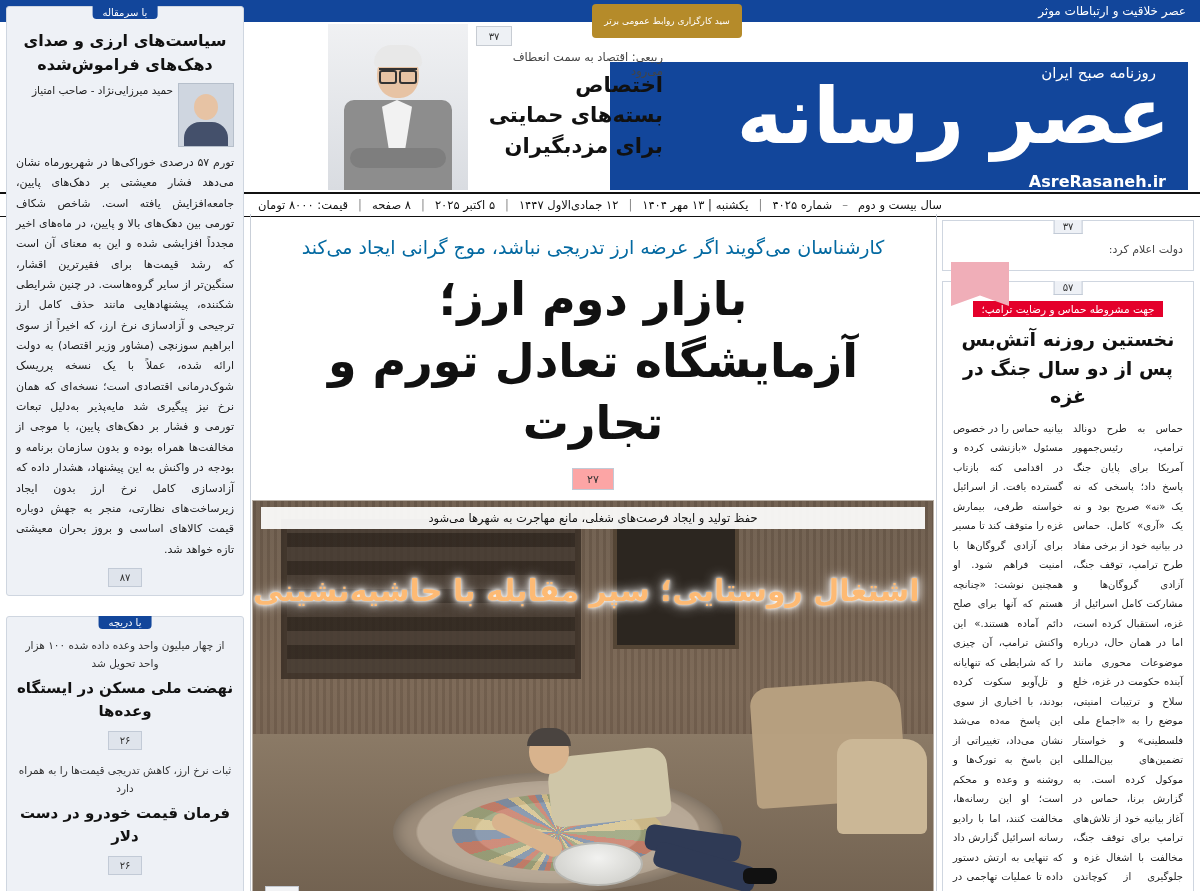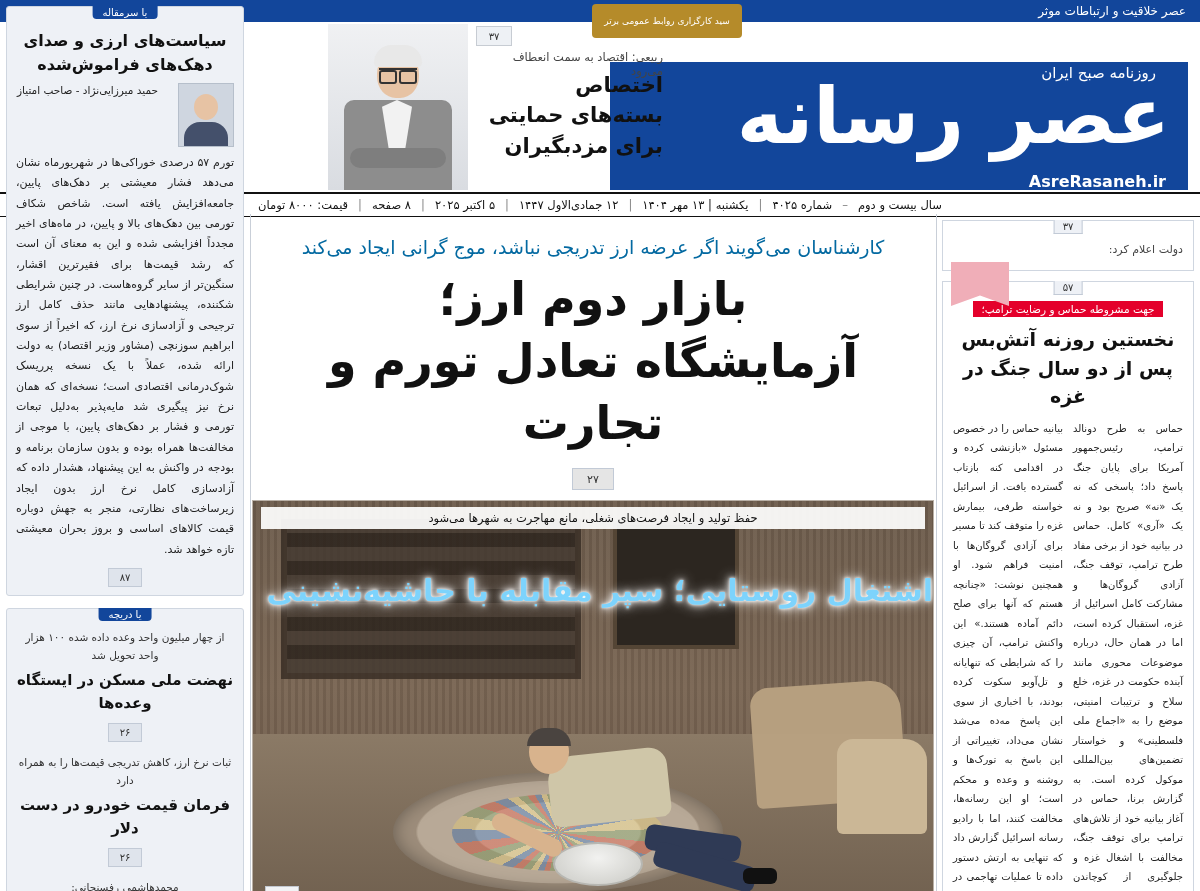--- a/index.html
+++ b/index.html
@@ -88,31 +88,31 @@
   }
   .datestrip span{padding:0 5px;}
   .datestrip .sep{color:#888;}
 
   
   .leftcol{
     position:absolute;top:6px;left:6px;width:238px;height:880px;
   }
   .box{
     background:#eef1f6;border:1px solid #cfd6e0;border-radius:3px;
-    box-sizing:border-box;padding:8px 9px;margin-bottom:12px;position:relative;
+    box-sizing:border-box;padding:8px 9px;margin-bottom:20px;position:relative;
   }
   .box-tab{
     position:absolute;top:-1px;left:50%;transform:translateX(-50%);
     background:#12469b;color:#fff;font-size:10px;padding:1px 10px;border-radius:0 0 4px 4px;
     white-space:nowrap;
   }
   .box h3{
     margin:14px 0 6px;font-size:16px;line-height:1.5;text-align:center;font-weight:bold;
   }
-  .byline{display:flex;gap:20px;align-items:flex-start;margin:4px 0 6px;}
+  .byline{display:flex;gap:5px;align-items:flex-start;margin:4px 0 6px;}
   .byline .face{
     width:54px;height:62px;background:#cfd6e0;border:1px solid #b6bfcb;flex:0 0 54px;position:relative;overflow:hidden;
   }
   .byline .face .h{position:absolute;left:50%;top:10px;transform:translateX(-50%);width:24px;height:26px;border-radius:50%;background:#e7c3a4;}
   .byline .face .b{position:absolute;left:50%;bottom:0;transform:translateX(-50%);width:44px;height:24px;border-radius:16px 16px 0 0;background:#44506b;}
   .byline .name{font-size:10.5px;line-height:1.5;text-align:right;flex:1;color:#222;}
   .box p.just{
     font-size:11px;line-height:1.85;text-align:justify;margin:0;color:#222;
     column-count:1;
   }
@@ -131,21 +131,21 @@
     position:absolute;top:220px;left:252px;width:682px;
   }
   .lead-kicker{
     font-size:19px;text-align:center;color:#0369a1;margin:16px 0 10px;
   }
   .lead-title{
     font-size:46px;font-weight:bold;text-align:center;line-height:1.35;margin:4px 0 0;
   }
   .lead-title .l2{display:block;}
   .lead-badge{
-    margin:14px auto 10px;width:40px;height:20px;background:#e5e5e5;border:1px solid #c2cad6;
+    margin:14px auto 10px;width:40px;height:20px;background:#fca5a5;border:1px solid #c2cad6;
     font-size:11px;display:flex;align-items:center;justify-content:center;color:#333;
   }
   .mainphoto{
     position:relative;width:682px;height:415px;overflow:hidden;background:#6b5a4a;
     border:1px solid #b9b0a6;box-sizing:border-box;
   }
   .mp-wall{position:absolute;inset:0;background:linear-gradient(180deg,#6e5d4d 0%,#7a6654 45%,#6a5849 100%);}
   .mp-wall:after{content:"";position:absolute;inset:0;
     background:repeating-linear-gradient(90deg,rgba(0,0,0,.07) 0 3px,rgba(255,255,255,.03) 3px 7px);}
   .mp-backshelf{position:absolute;top:18px;left:28px;width:300px;height:160px;background:#3a2f26;opacity:.85;}
@@ -168,22 +168,22 @@
   .mp-man-arm{position:absolute;left:236px;bottom:70px;width:76px;height:18px;background:#d8b38d;border-radius:10px;transform:rotate(26deg);}
   .mp-man-leg{position:absolute;left:392px;bottom:58px;width:96px;height:26px;background:#2f3a55;border-radius:8px;transform:rotate(8deg);}
   .mp-man-leg2{position:absolute;left:400px;bottom:34px;width:104px;height:26px;background:#2f3a55;border-radius:8px;transform:rotate(16deg);}
   .mp-shoe{position:absolute;left:490px;bottom:30px;width:34px;height:16px;background:#111;border-radius:6px;}
 
   .mp-captionbar{
     position:absolute;top:6px;left:8px;right:8px;height:22px;background:rgba(255,255,255,.92);
     display:flex;align-items:center;justify-content:center;font-size:11.5px;color:#111;
   }
   .mp-overtitle{
-    position:absolute;top:72px;left:0;right:0;text-align:right;
-    color:#7dd3fc;font-size:30px;font-weight:bold;
+    position:absolute;top:72px;left:0;right:0;text-align:left;
+    color:#fdba74;font-size:30px;font-weight:bold;
     text-shadow:0 0 7px #fff,0 0 14px #fff,0 0 3px #fff;
   }
   .mp-pagebadge{
     position:absolute;left:12px;bottom:8px;width:32px;height:18px;background:#f2f3f5;border:1px solid #c2c7cf;
     font-size:10px;display:flex;align-items:center;justify-content:center;color:#333;
   }
 
   
   .rightcol{
     position:absolute;top:220px;left:942px;width:252px;

